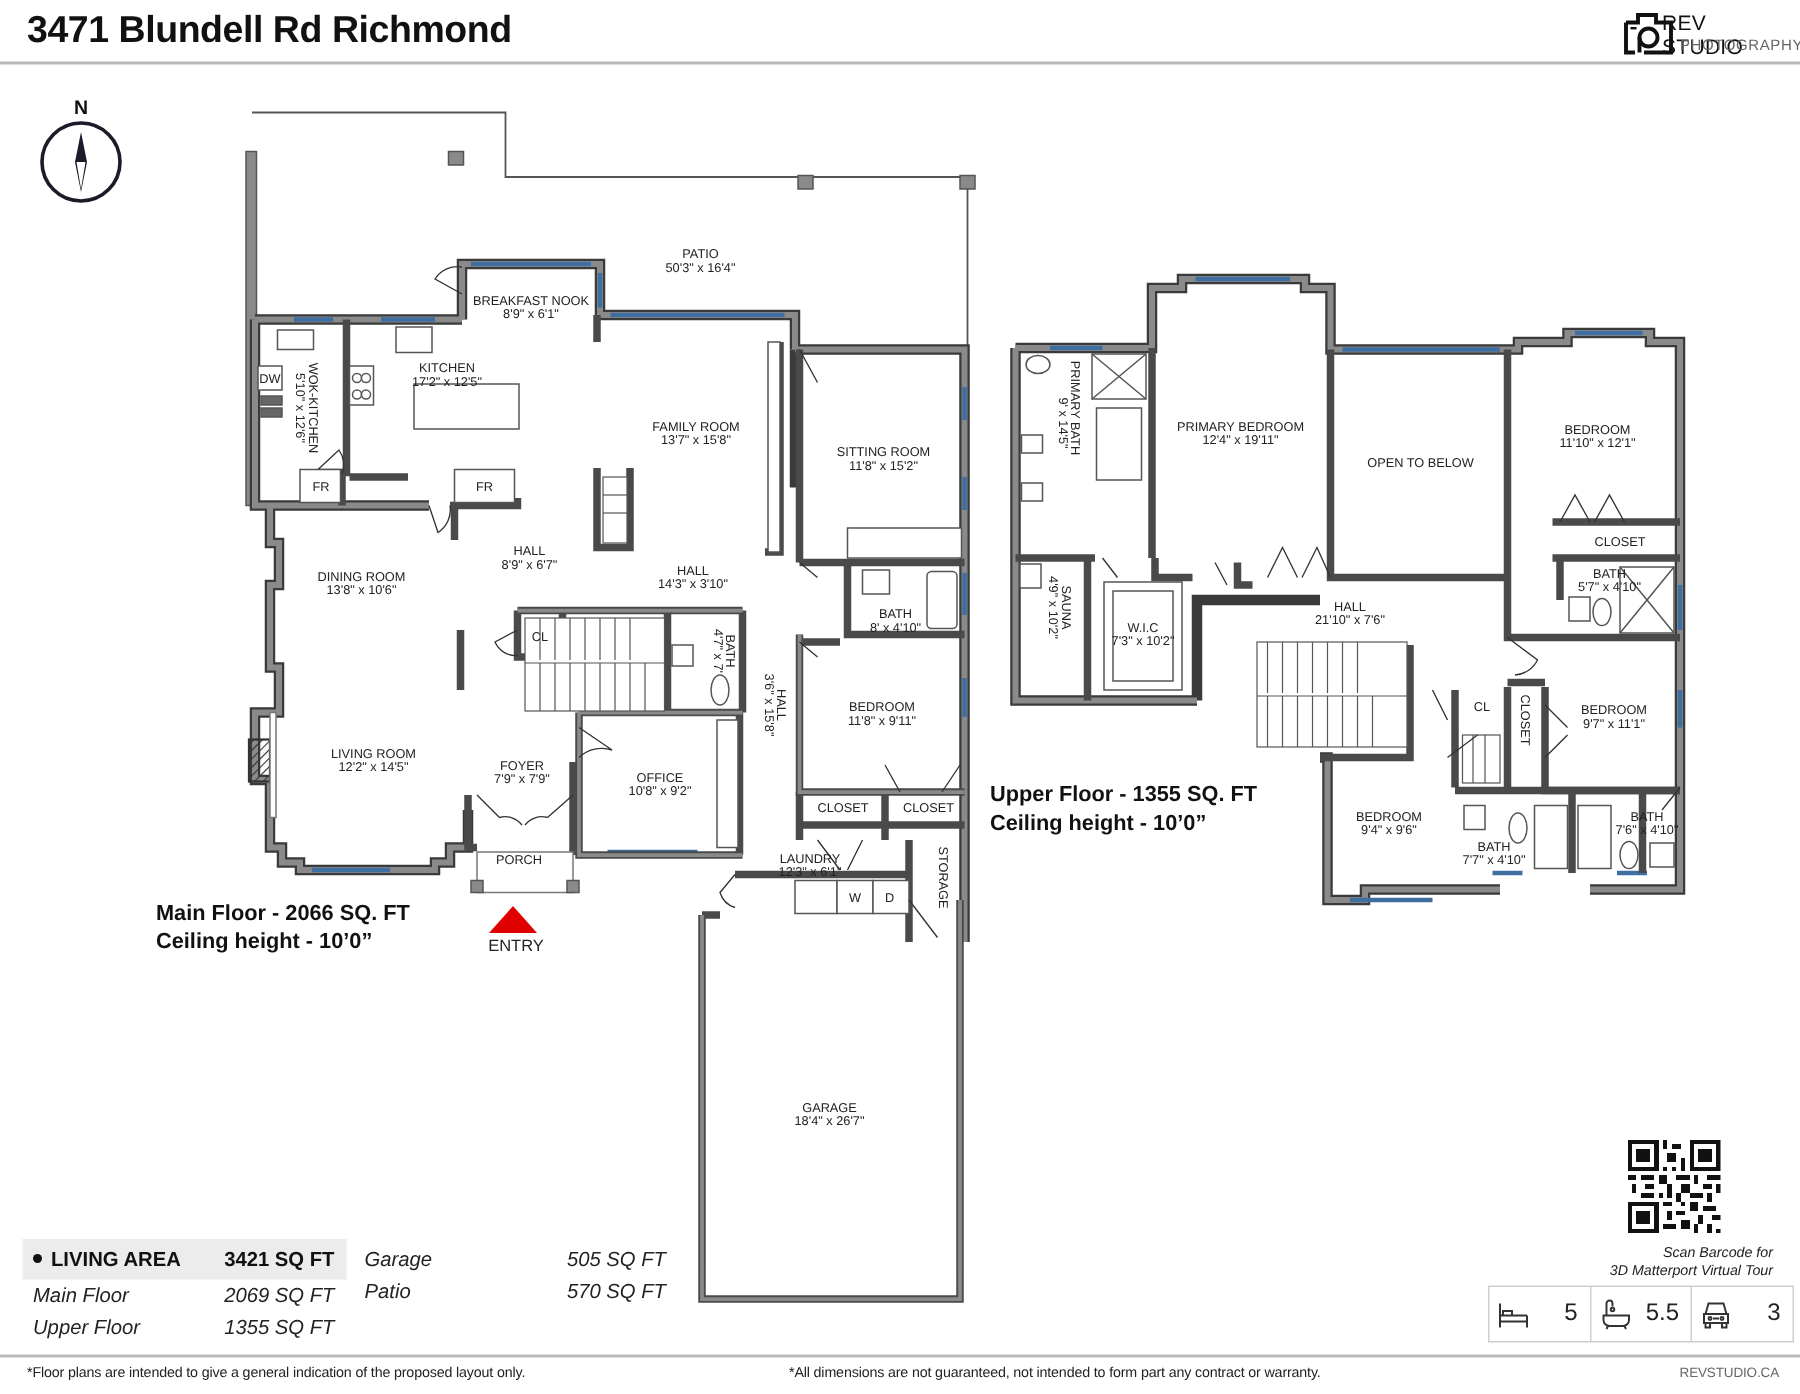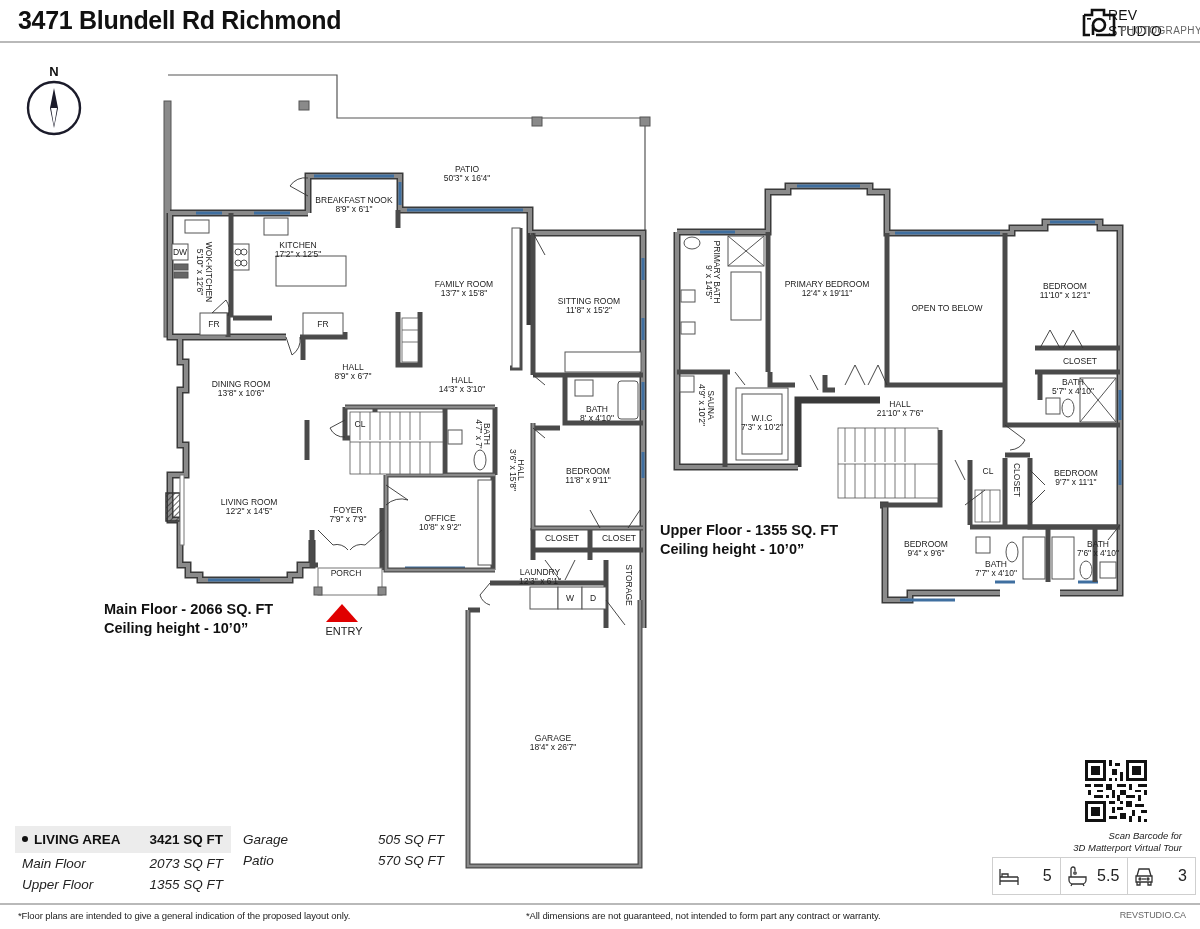--- a/index.html
+++ b/index.html
@@ -448,21 +448,21 @@
   <div>Ceiling height - 10’0”</div>
 </div>
 
 <div class="area-table living">
   <div class="area-head">
     <span><span class="bullet"></span><span>LIVING AREA</span></span>
     <span>3421 SQ FT</span>
   </div>
   <div class="area-row">
     <span>Main Floor</span>
-    <span>2073 SQ FT</span>
+    <span>2069 SQ FT</span>
   </div>
   <div class="area-row">
     <span>Upper Floor</span>
     <span>1355 SQ FT</span>
   </div>
 </div>
 
 <div class="area-table extra">
   <div class="area-row">
     <span>Garage</span>

